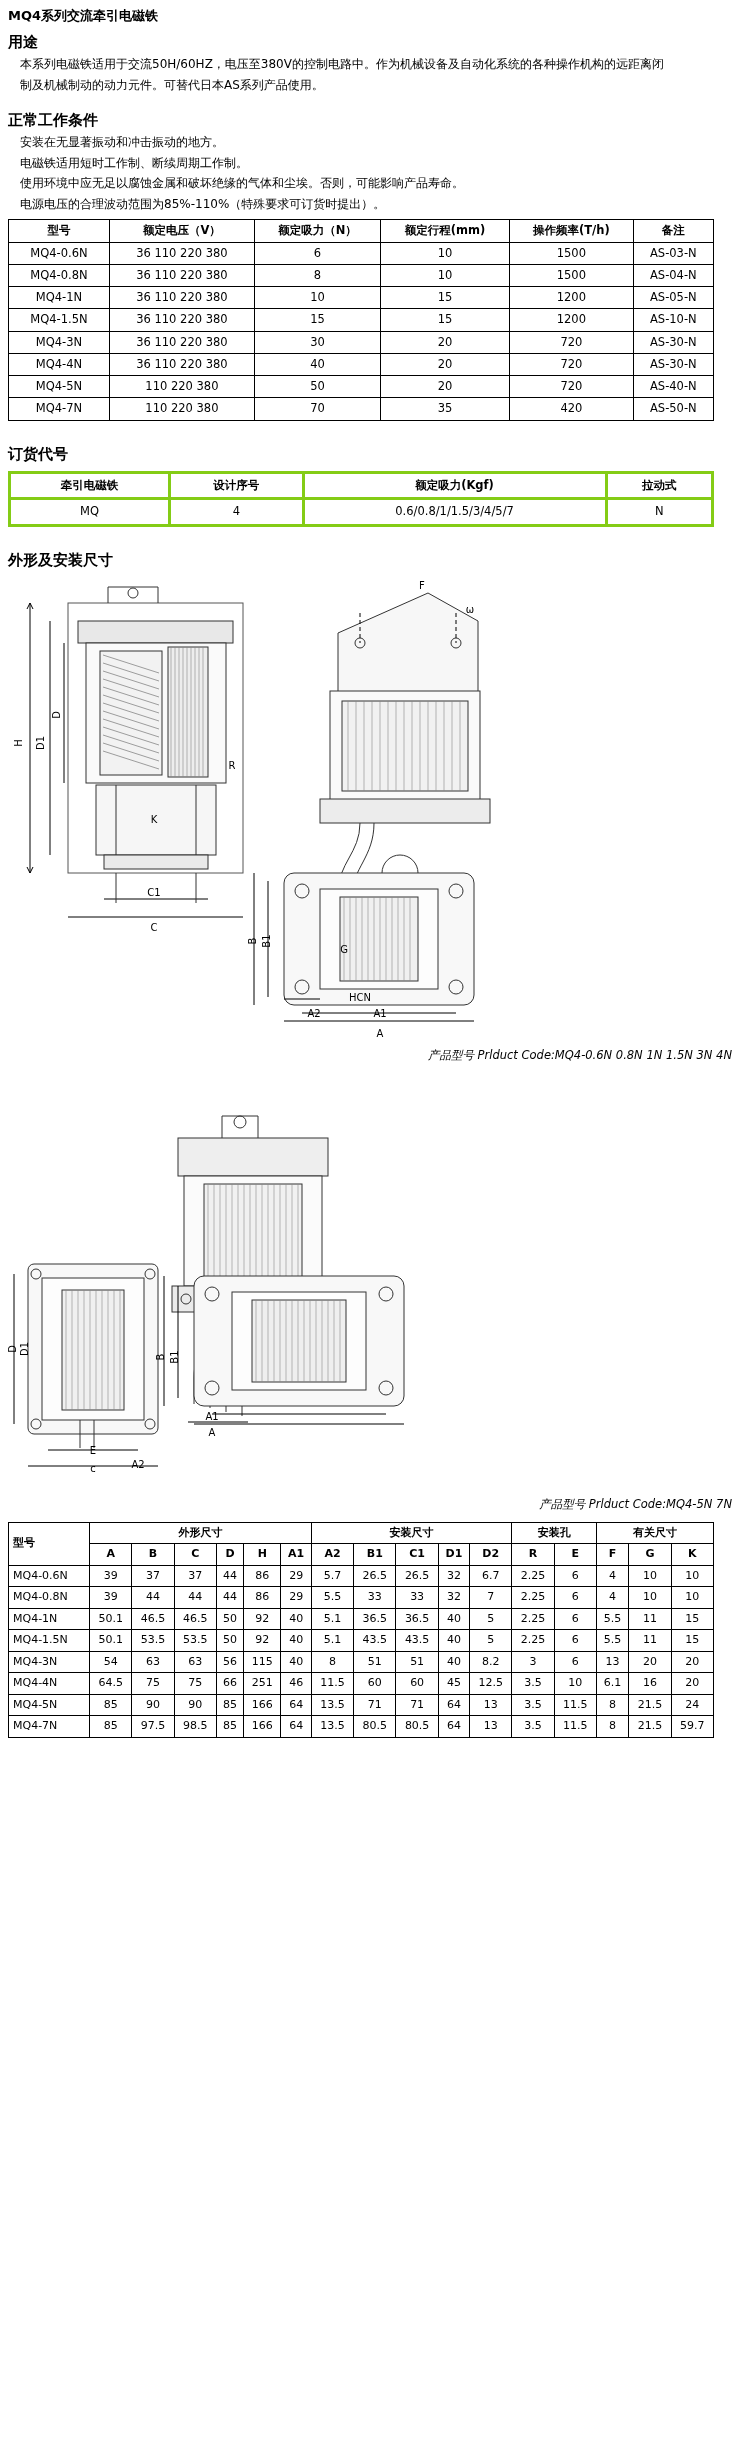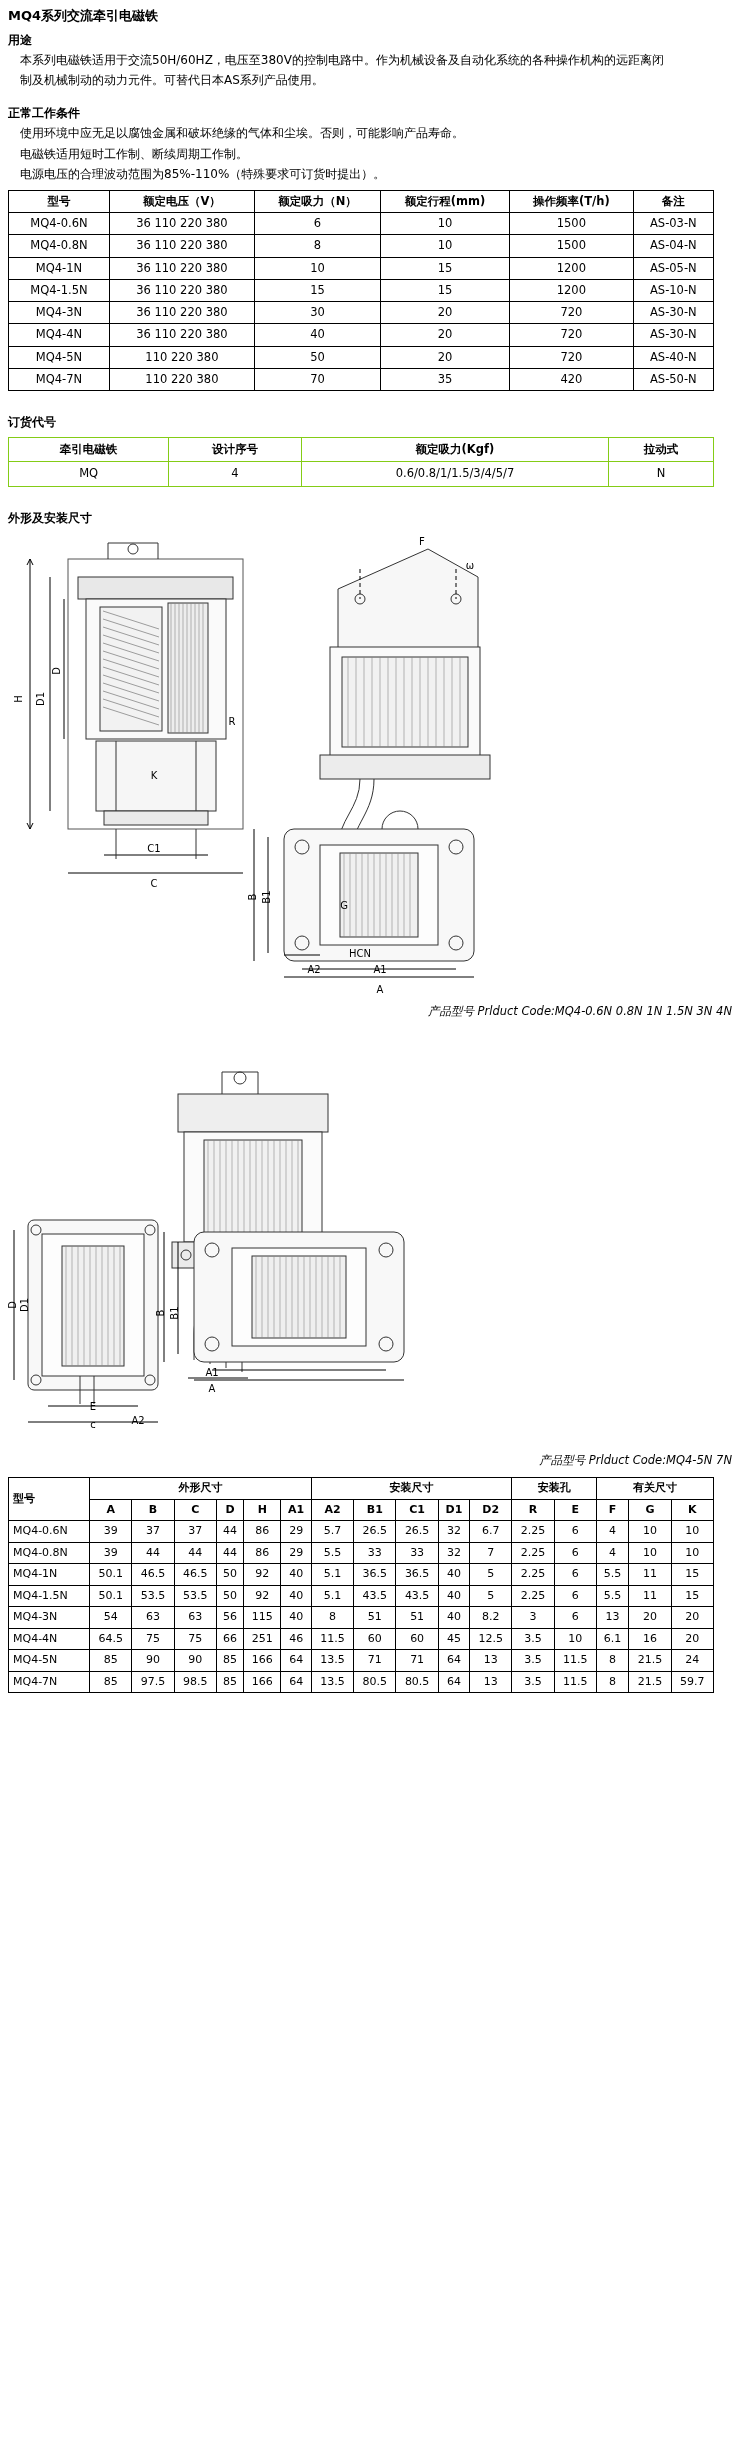--- a/index.html
+++ b/index.html
@@ -19,21 +19,21 @@
     box-sizing: border-box;
     padding: 6px 8px 10px 8px;
   }
   h1.doc-title {
     font-size: 13px;
     font-weight: bold;
     margin: 2px 0 4px 0;
     line-height: 1.3;
   }
   h2.section-head {
-    font-size: 12px;
+    font-size: 15px;
     font-weight: bold;
     margin: 6px 0 2px 0;
   }
   p.para {
     margin: 0 0 2px 12px;
     font-size: 12px;
     line-height: 1.55;
   }
   .spacer-sm { height: 6px; }
   .spacer-md { height: 12px; }
@@ -57,21 +57,21 @@
   table.data.specs td:first-child,
   table.data.specs th:first-child { width: 92px; }
 
   table.order {
     border-collapse: collapse;
     width: 706px;
     margin: 6px 0 4px 0;
     font-size: 11.5px;
   }
   table.order th, table.order td {
-    border: 1px solid #84cc16;
+    border: 3px solid #84cc16;
     padding: 3px 4px;
     text-align: center;
     font-weight: normal;
   }
   table.order th { font-weight: bold; }
 
   table.dims {
     border-collapse: collapse;
     width: 706px;
     margin: 4px 0 4px 0;
@@ -106,22 +106,23 @@
 
   <h1 class="doc-title">MQ4系列交流牵引电磁铁</h1>
 
   <h2 class="section-head">用途</h2>
   <p class="para">本系列电磁铁适用于交流50H/60HZ，电压至380V的控制电路中。作为机械设备及自动化系统的各种操作机构的远距离闭</p>
   <p class="para">制及机械制动的动力元件。可替代日本AS系列产品使用。</p>
 
   <div class="spacer-sm"></div>
 
   <h2 class="section-head">正常工作条件</h2>
+  <p class="para">安装在无显著振动和冲击振动的地方。</p>
+  <p class="para">电磁铁适用短时工作制、断续周期工作制。</p>
   <p class="para">使用环境中应无足以腐蚀金属和破坏绝缘的气体和尘埃。否则，可能影响产品寿命。</p>
-  <p class="para">电磁铁适用短时工作制、断续周期工作制。</p>
   <p class="para">电源电压的合理波动范围为85%-110%（特殊要求可订货时提出）。</p>
 
 
   <table class="data specs">
     <thead>
       <tr>
         <th>型号</th>
         <th>额定电压（V）</th>
         <th>额定吸力（N）</th>
         <th>额定行程(mm)</th>

